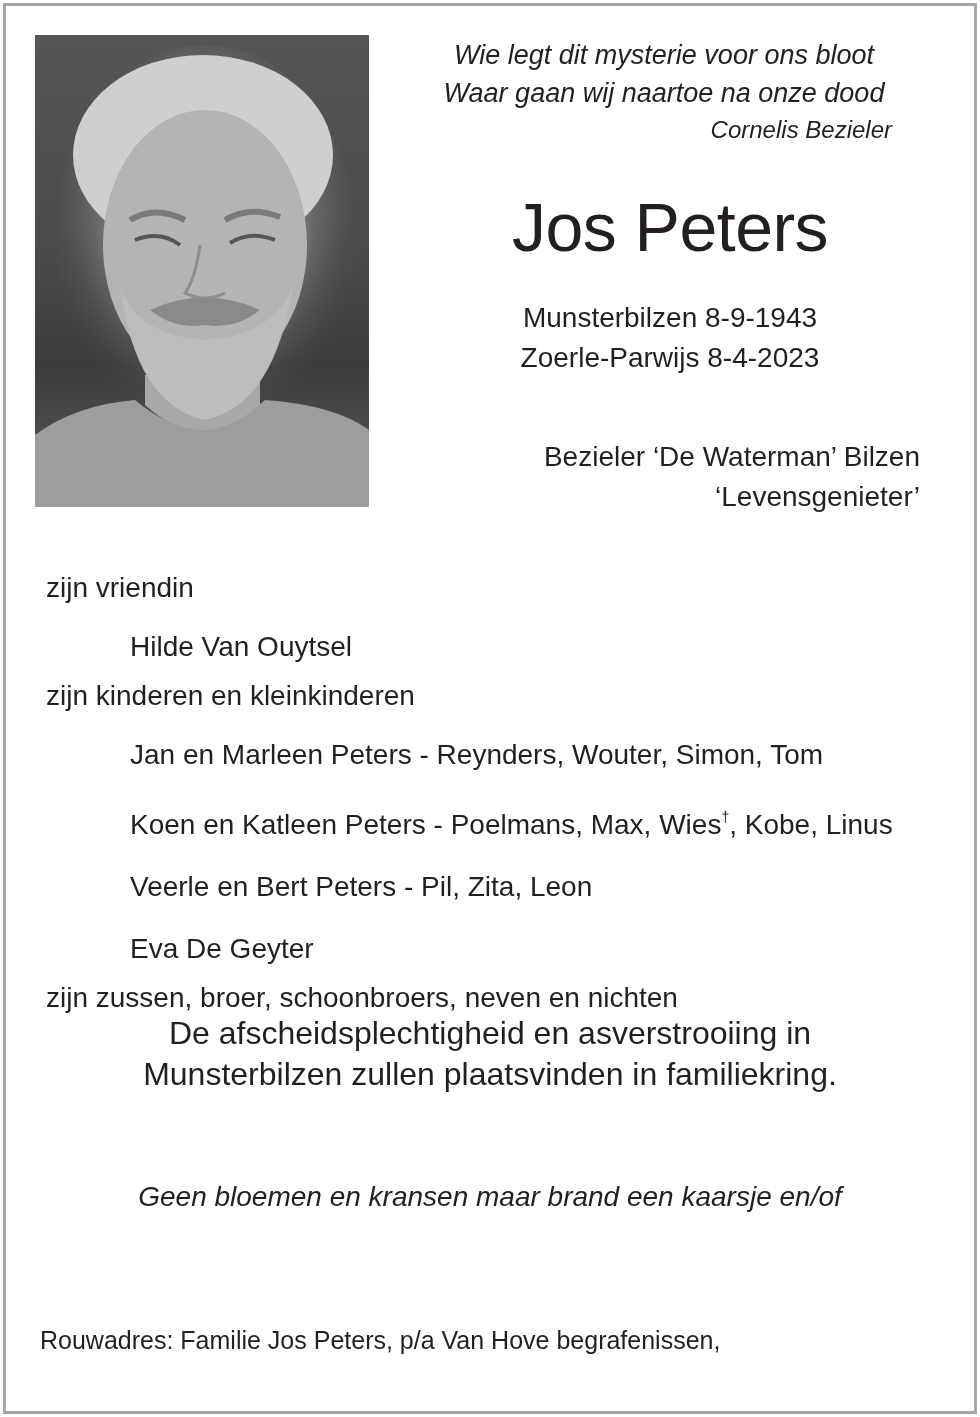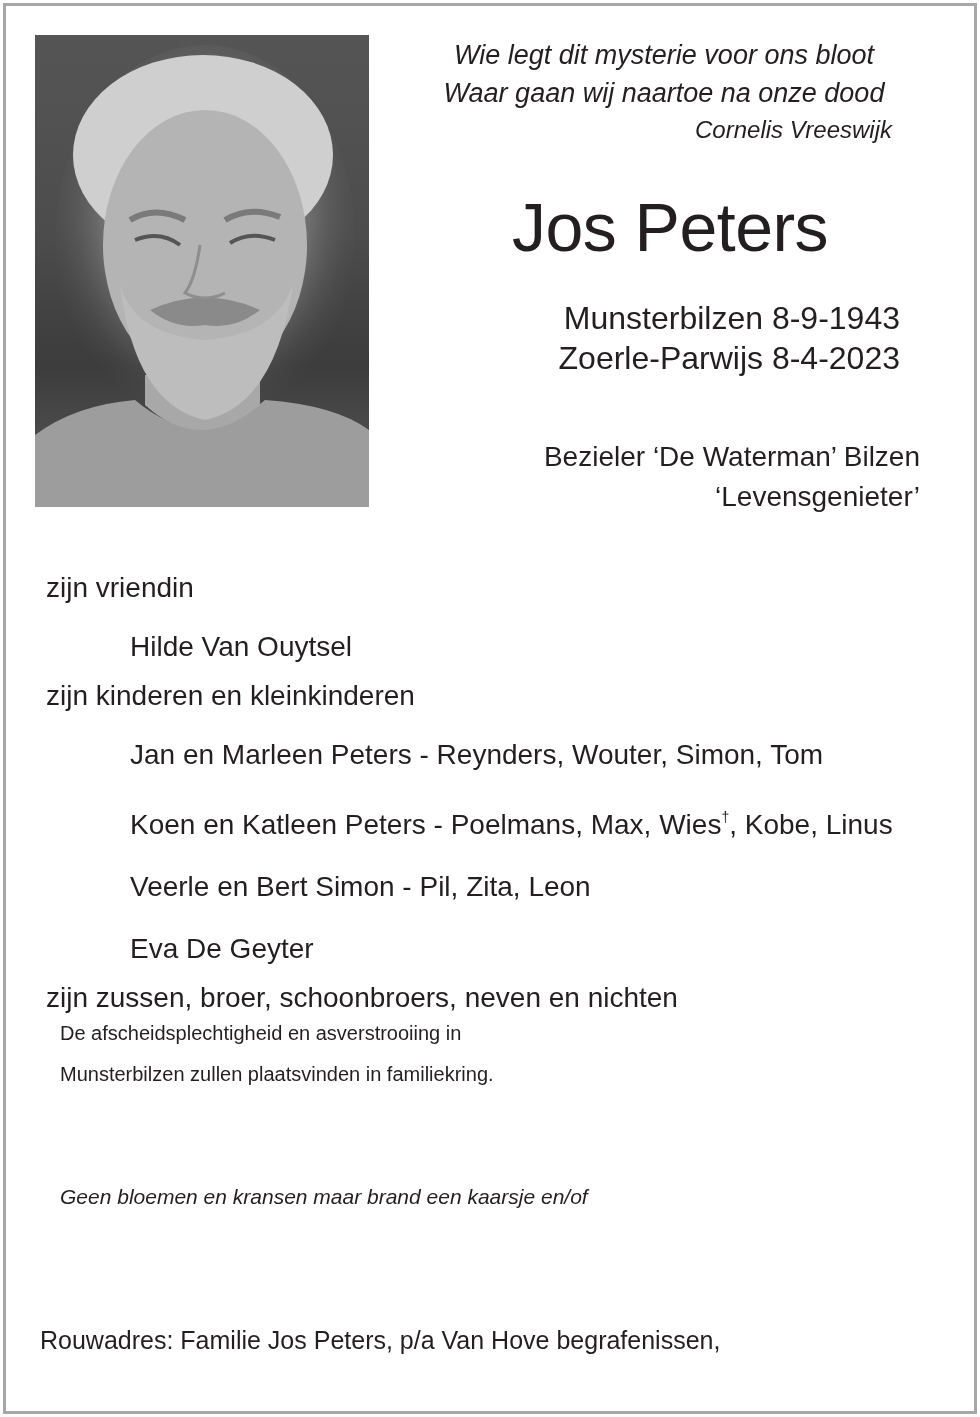--- a/index.html
+++ b/index.html
@@ -10,33 +10,33 @@
   .photo { position: absolute; left: 35px; top: 35px; width: 334px; height: 472px;
            background: radial-gradient(ellipse 42% 40% at 52% 46%, #c9c9c9 0%, #b5b5b5 45%, #8b8b8b 75%, #5a5a5a 100%);
            overflow: hidden; }
   .photo .bg { position:absolute; inset:0; background: linear-gradient(180deg,#555 0%, #4d4d4d 40%, #3c3c3c 70%, #5b5b5b 100%); }
   .photo svg { position:absolute; inset:0; }
   .quote { position: absolute; left: 420px; top: 36px; width: 488px; text-align: center;
            font-style: italic; font-size: 27px; line-height: 38px; }
   .quote .author { display:block; text-align: right; padding-right: 16px; font-size: 24px; line-height: 36px; }
   .name { position: absolute; left: 440px; top: 185px; width: 460px; text-align: center;
           font-size: 68px; line-height: 84px; letter-spacing: -0.5px; }
-  .dates { position: absolute; left: 440px; top: 298px; width: 460px; text-align: right;
-           font-size: 32px; line-height: 40px; }
+  .dates { position: absolute; left: 440px; top: 298px; width: 460px; text-align: center;
+           font-size: 28px; line-height: 40px; }
   .role { position: absolute; left: 420px; top: 437px; width: 500px; text-align: right;
           font-size: 28px; line-height: 40px; }
   .family { position: absolute; left: 46px; top: 568px; width: 900px; font-size: 28px; }
   .family .group-label { line-height: 40px; }
   .family .member { padding-left: 84px; line-height: 46px; white-space: nowrap; margin-top: 16px; }
   .family .grp { margin-bottom: 6px; }
   .family sup { font-size: 14px; vertical-align: 12px; }
-  .ceremony { position: absolute; left: 60px; top: 1013px; width: 860px; text-align: left;
-              font-size: 20px; line-height: 41px; }
-  .request { position: absolute; left: 60px; top: 1176px; width: 860px; 
-             font-style: italic; font-size: 21px; line-height: 41px; }
+  .ceremony { position: absolute; left: 60px; top: 1013px; width: 860px; text-align: center;
+              font-size: 32px; line-height: 41px; }
+  .request { position: absolute; left: 60px; top: 1176px; width: 860px; text-align: center;
+             font-style: italic; font-size: 28px; line-height: 41px; }
   .address { position: absolute; left: 40px; top: 1322px; width: 900px; 
              font-size: 25px; line-height: 37px; }
   .address .web { font-size: 23px; }
 </style>
 </head>
 <body>
 
 <div class="frame"></div>
 
 <div class="photo">
@@ -68,21 +68,21 @@
     <path d="M95 185 Q120 170 150 185" stroke="#7a7a7a" stroke-width="6" fill="none"></path>
     <path d="M190 185 Q215 170 245 182" stroke="#7a7a7a" stroke-width="6" fill="none"></path>
 
     <path d="M165 210 Q160 245 150 258 Q170 268 190 258" stroke="#8e8e8e" stroke-width="3" fill="none"></path>
   </svg>
 </div>
 
 <div class="quote">
   <div>Wie legt dit mysterie voor ons bloot</div>
   <div>Waar gaan wij naartoe na onze dood</div>
-  <span class="author">Cornelis Vreeswijk</span>
+  <span class="author">Cornelis Bezieler</span>
 </div>
 
 <div class="name">Jos Peters</div>
 
 <div class="dates">
   <div>Munsterbilzen 8-9-1943</div>
   <div>Zoerle-Parwijs 8-4-2023</div>
 </div>
 
 <div class="role">
@@ -92,21 +92,21 @@
 
 <div class="family">
   <div class="grp">
     <div class="group-label">zijn vriendin</div>
     <div class="member">Hilde Van Ouytsel</div>
   </div>
   <div class="grp">
     <div class="group-label">zijn kinderen en kleinkinderen</div>
     <div class="member">Jan en Marleen Peters - Reynders, Wouter, Simon, Tom</div>
     <div class="member"><span>Koen en Katleen Peters - Poelmans, Max, Wies</span><sup>†</sup><span>, Kobe, Linus</span></div>
-    <div class="member">Veerle en Bert Simon - Pil, Zita, Leon</div>
+    <div class="member">Veerle en Bert Peters - Pil, Zita, Leon</div>
     <div class="member">Eva De Geyter</div>
   </div>
   <div class="grp">
     <div class="group-label">zijn zussen, broer, schoonbroers, neven en nichten</div>
   </div>
 </div>
 
 <div class="ceremony">
   <div>De afscheidsplechtigheid en asverstrooiing in</div>
   <div>Munsterbilzen zullen plaatsvinden in familiekring.</div>

